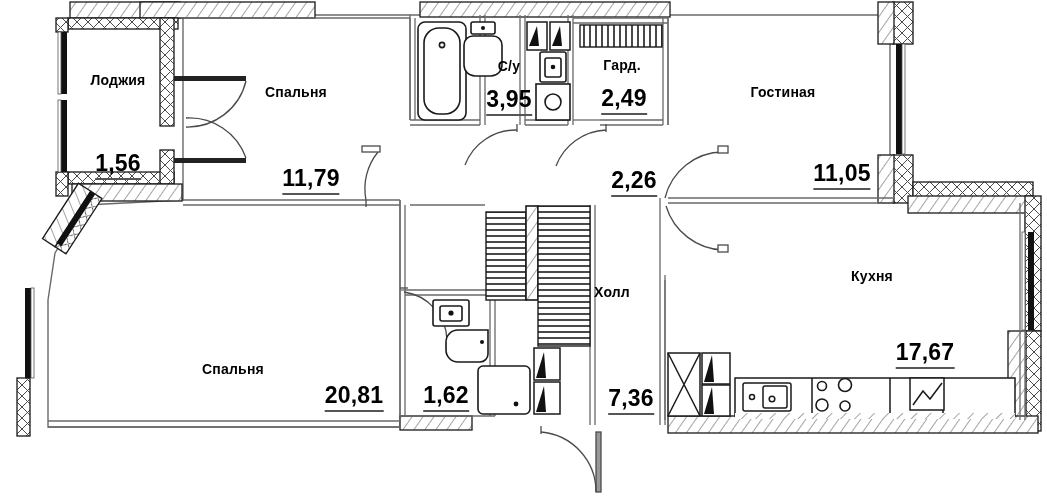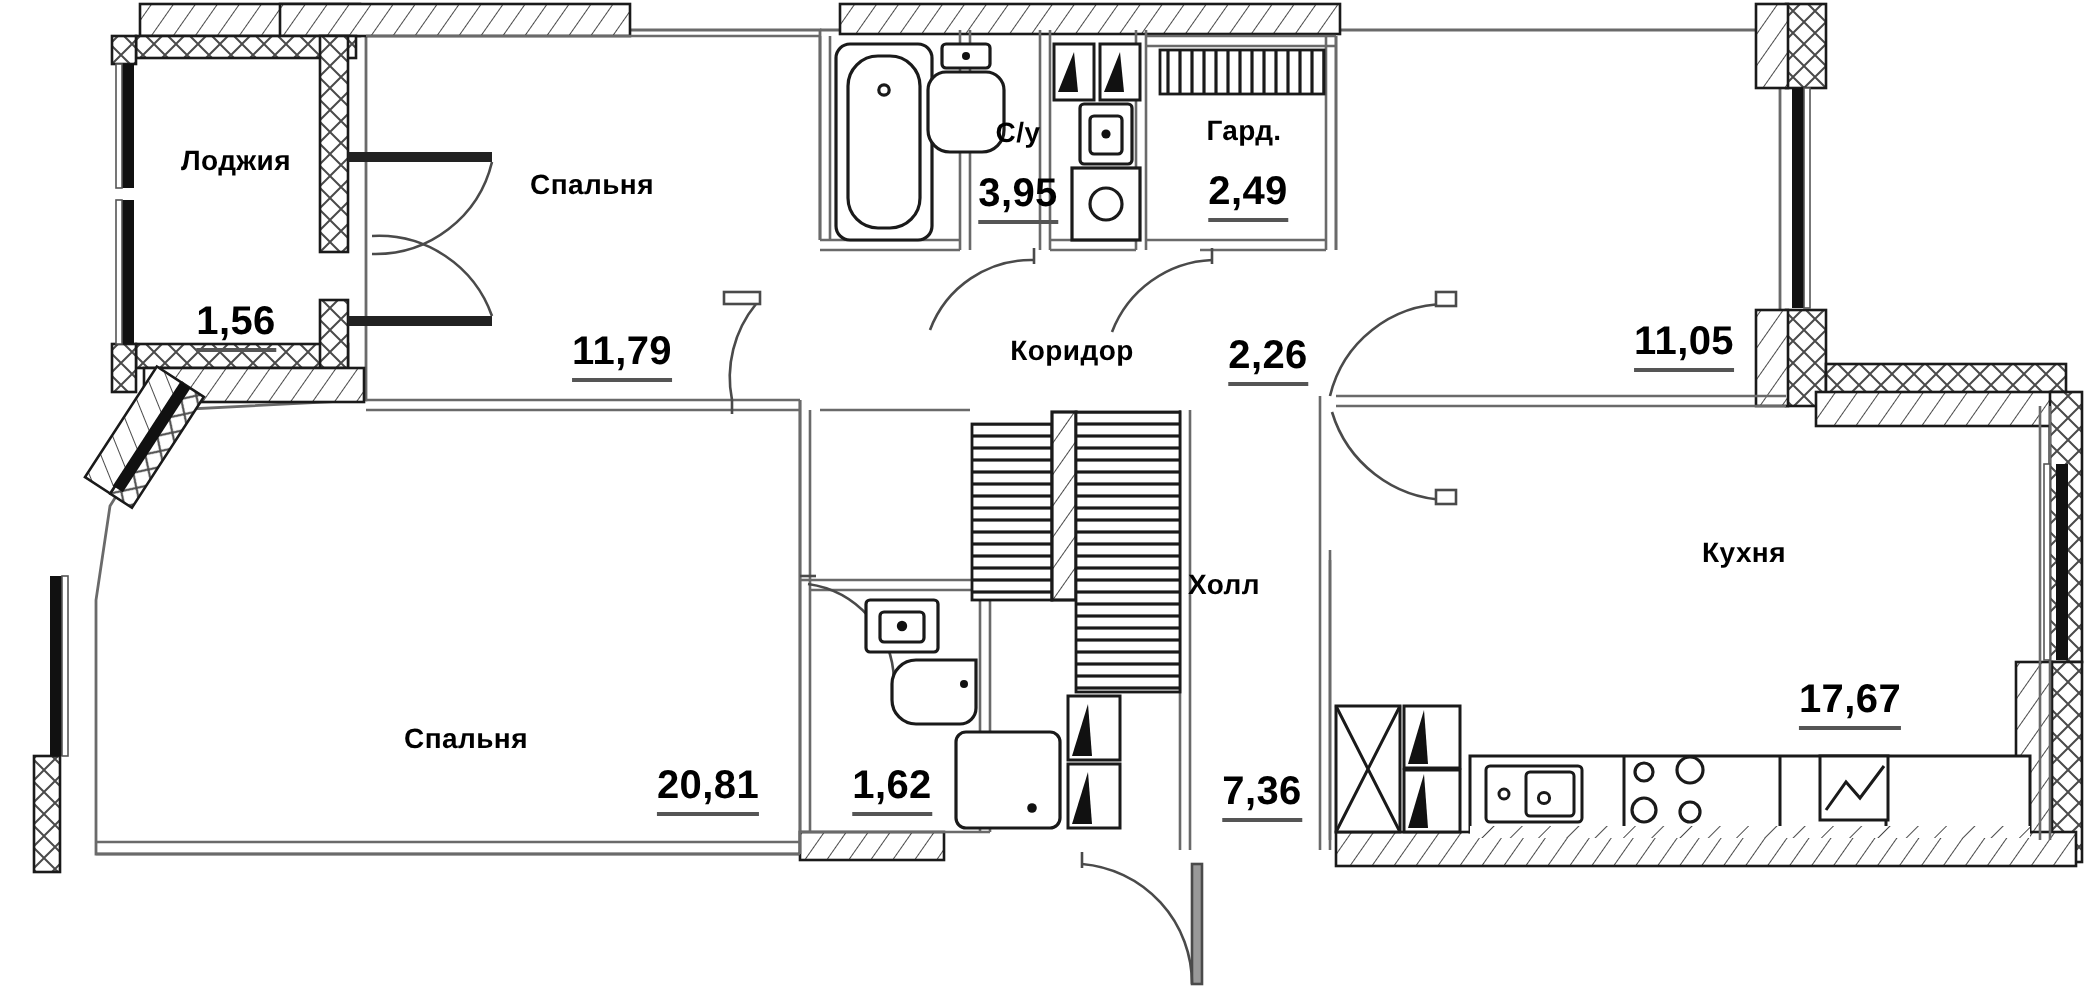--- a/index.html
+++ b/index.html
@@ -2,21 +2,21 @@
 <html><head>
 <meta charset="utf-8">
 <style>
   html,body{margin:0;padding:0;background:#ffffff;}
   body{font-family:"Liberation Sans",sans-serif;}
   #plan{position:relative;width:1047px;height:500px;background:#fff;overflow:hidden;}
   #plan svg{position:absolute;left:0;top:0;}
   .lbl{position:absolute;color:#000;font-family:"Liberation Sans",sans-serif;
        font-size:14px;font-weight:700;white-space:nowrap;letter-spacing:.2px;}
   .area{position:absolute;color:#000;font-family:"Liberation Sans",sans-serif;
-        font-size:20px;font-weight:700;white-space:nowrap;letter-spacing:.2px;
+        font-size:23px;font-weight:700;white-space:nowrap;letter-spacing:.2px;
         border-bottom:2px solid #555;padding-bottom:1px;}
   .ctr{transform:translateX(-50%);}
 </style>
 </head>
 <body>
 
 <div id="plan">
 
 <svg width="1047" height="500" viewBox="0 0 1047 500">
   <defs>
@@ -302,23 +302,23 @@
 
 <div class="lbl ctr" style="left:296px;top:84px">Спальня</div>
 <div class="area ctr" style="left:311px;top:165px">11,79</div>
 
 <div class="lbl ctr" style="left:509px;top:58px">С/у</div>
 <div class="area ctr" style="left:509px;top:86px">3,95</div>
 
 <div class="lbl ctr" style="left:622px;top:57px">Гард.</div>
 <div class="area ctr" style="left:624px;top:85px">2,49</div>
 
+<div class="lbl ctr" style="left:783px;top:84px">Гостиная</div>
 <div class="area ctr" style="left:842px;top:160px">11,05</div>
 
-<div class="lbl ctr" style="left:536px;top:167px">Коридор</div>
 <div class="area ctr" style="left:634px;top:167px">2,26</div>
 
 <div class="lbl ctr" style="left:872px;top:268px">Кухня</div>
 <div class="area ctr" style="left:925px;top:339px">17,67</div>
 
 <div class="lbl ctr" style="left:612px;top:284px">Холл</div>
 <div class="area ctr" style="left:631px;top:385px">7,36</div>
 
 <div class="area ctr" style="left:446px;top:382px">1,62</div>
 

